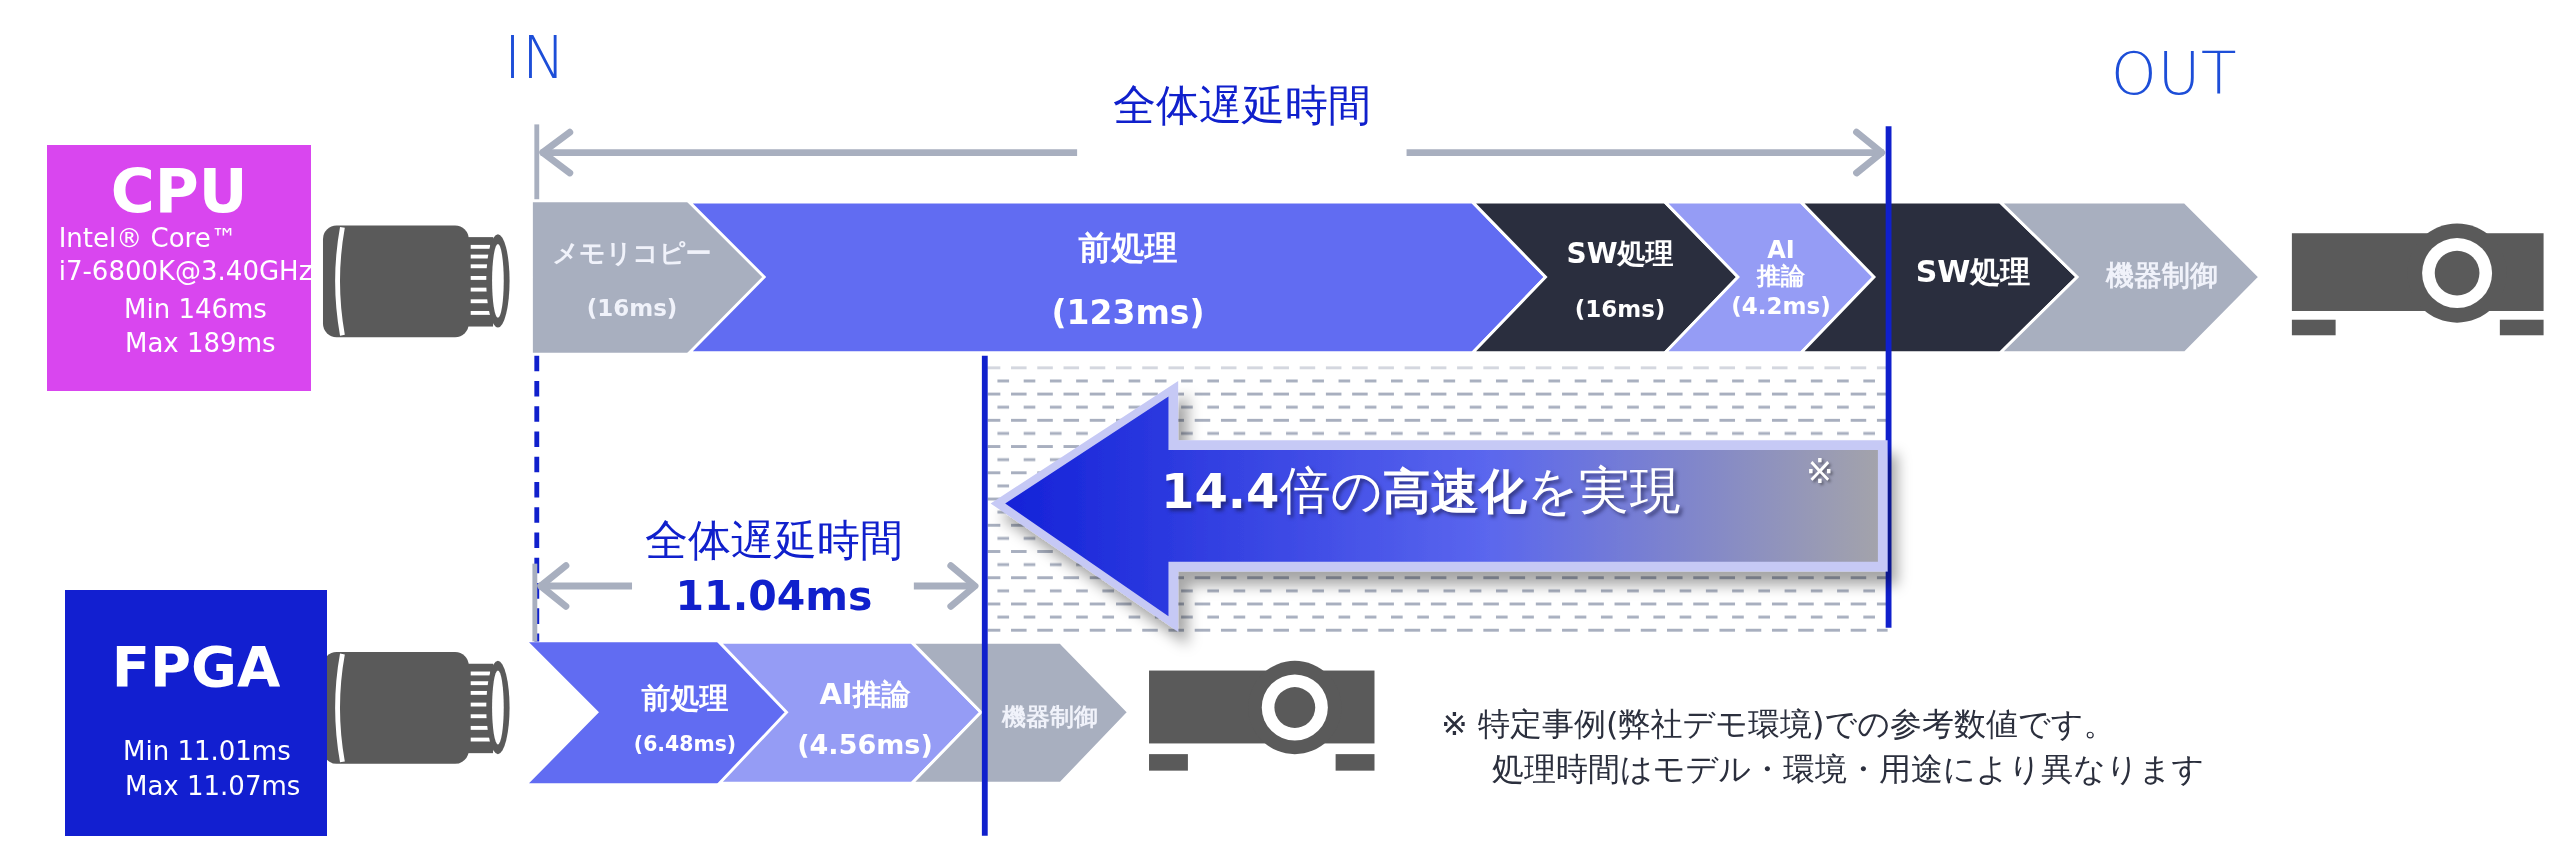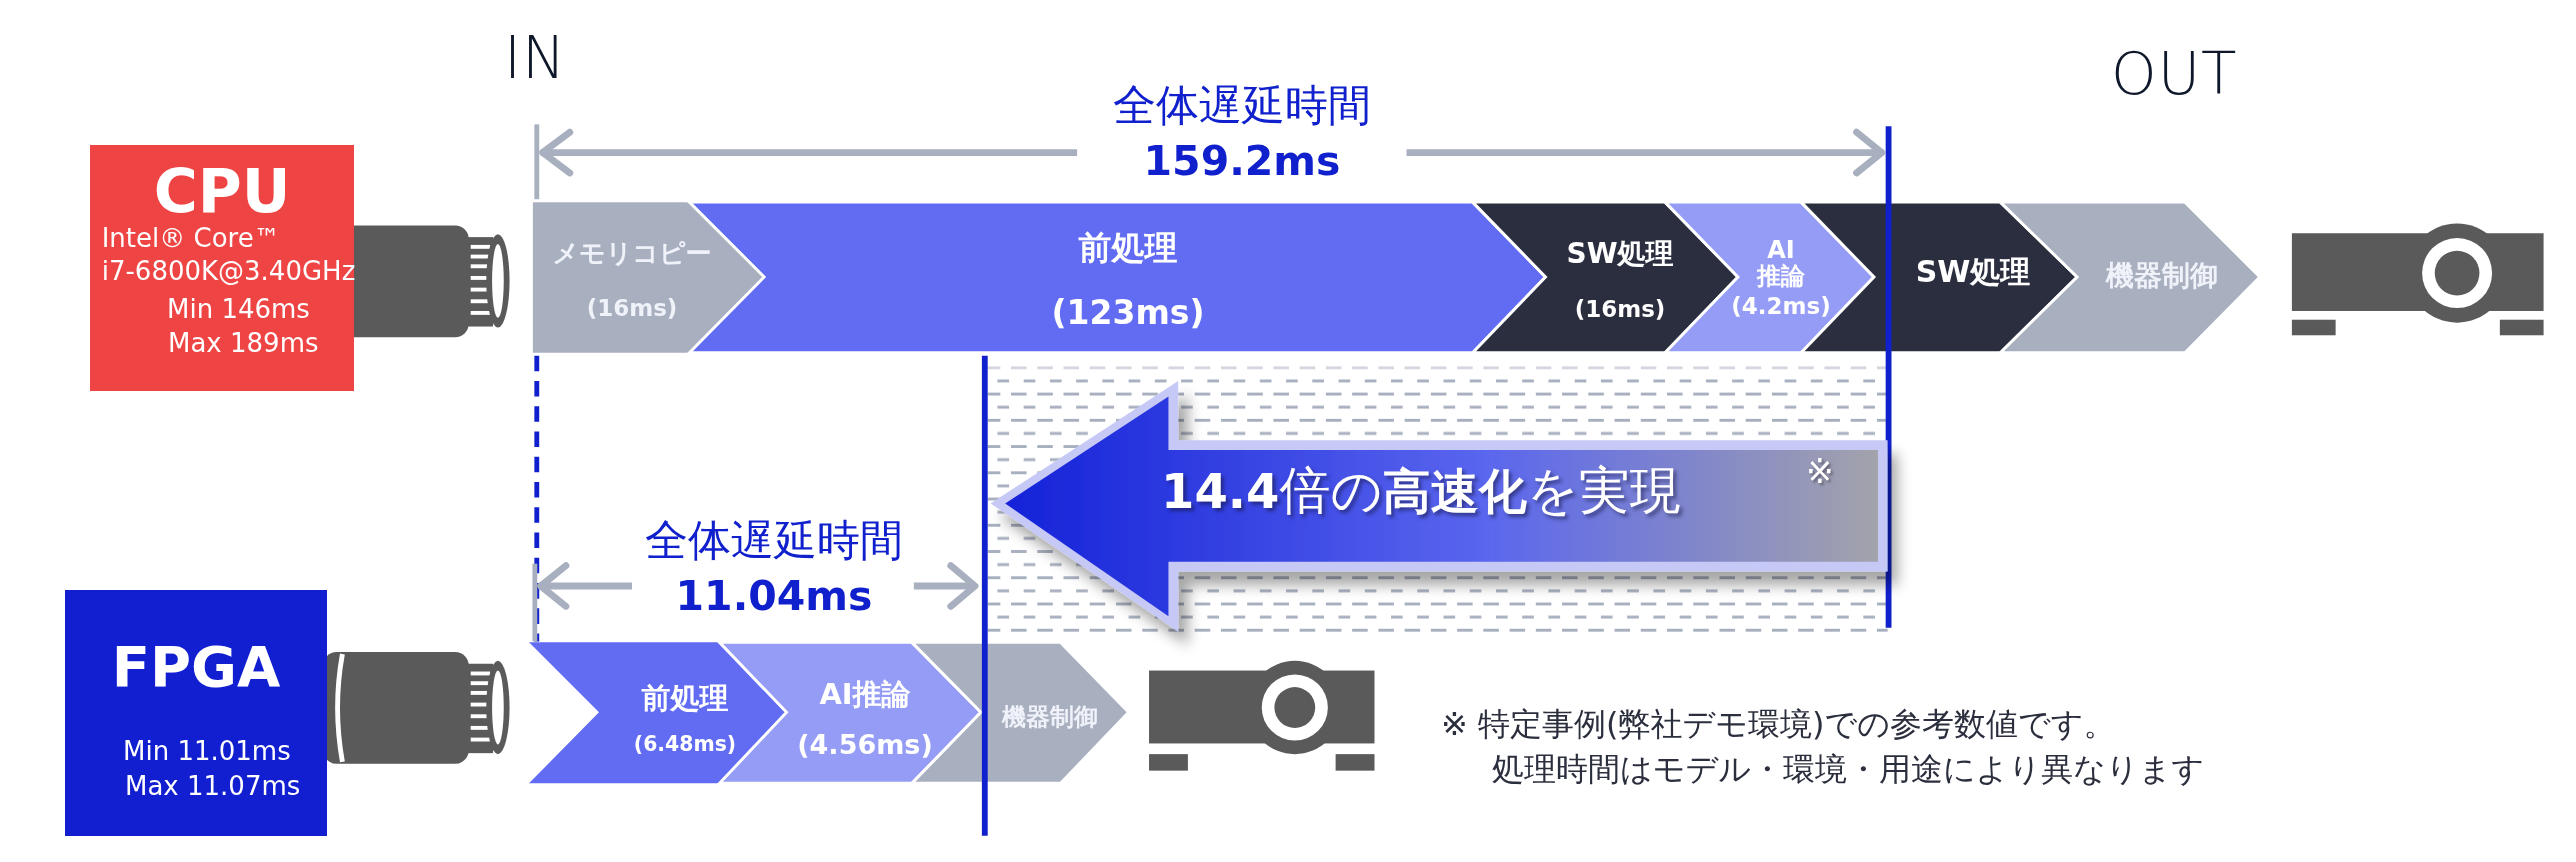--- a/index.html
+++ b/index.html
@@ -1,20 +1,20 @@
 <!DOCTYPE html>
 <html><head>
 <meta charset="utf-8">
 <style>
   html, body { margin:0; padding:0; background:#ffffff; }
   body { width:2576px; height:862px; position:relative; overflow:hidden;
          font-family:"DejaVu Sans", "Liberation Sans", sans-serif; }
   .abs { position:absolute; }
   svg.layer { position:absolute; left:0; top:0; }
-  .io-label { color:#0f172a; font-size:58px; font-weight:300; letter-spacing:1px; line-height:1; }
+  .io-label { color:#1d4ed8; font-size:58px; font-weight:300; letter-spacing:1px; line-height:1; }
   .box { position:absolute; color:#fff; }
   .box .title { position:absolute; left:0; width:100%; text-align:center; font-weight:bold; line-height:1; }
   .box .spec { position:absolute; white-space:nowrap; font-size:26px; line-height:1; }
   .total-label { position:absolute; color:#1020cc; text-align:center; white-space:nowrap; line-height:1; }
   .total-label .t1 { font-size:43px; display:block; }
   .total-label .t2 { font-size:41px; font-weight:bold; display:block; margin-top:13.6px; }
   .seg-text { position:absolute; color:#fff; text-align:center; font-weight:bold; line-height:1.25; white-space:nowrap; transform:translate(-50%,-50%); }
   .seg-text .sub { font-size:23px; display:block; margin-top:24px; }
   .seg-text.light { color:#f0f2fa; }
   .note { position:absolute; color:#2b2f3d; font-size:32px; line-height:1; white-space:nowrap; }
@@ -142,37 +142,36 @@
     <circle cx="150" cy="48" r="34" fill="#ffffff"></circle>
     <circle cx="150" cy="48" r="21" fill="#5a5a5a"></circle>
     <rect x="0" y="96" width="40" height="17" fill="#5a5a5a"></rect>
     <rect x="192" y="96" width="40" height="17" fill="#5a5a5a"></rect>
   </g>
 </svg>
 
 <div class="abs io-label" style="left:504px; top:29px;">IN</div>
 <div class="abs io-label" style="left:2111px; top:45px;">OUT</div>
 
-<div class="box" style="left:47px; top:145px; width:264px; height:246px; background:#ef4444;margin-left:43px;">
+<div class="box" style="left:47px; top:145px; width:264px; height:246px; background:#d946ef;">
   <div class="title" style="top:15.6px; font-size:60px;">CPU</div>
   <div class="spec" style="left:11.7px; top:80px;">Intel® Core™</div>
   <div class="spec" style="left:11.7px; top:113px;">i7-6800K@3.40GHz</div>
   <div class="spec" style="left:77px; top:151px;">Min  146ms</div>
   <div class="spec" style="left:78px; top:185px;">Max 189ms</div>
 </div>
 
 <div class="box" style="left:45px; top:590px; width:262px; height:246px; background:#121fd0;margin-left:20px;">
   <div class="title" style="top:49px; font-size:56px;">FPGA</div>
   <div class="spec" style="left:58px; top:148px;">Min 11.01ms</div>
   <div class="spec" style="left:60px; top:183px;">Max 11.07ms</div>
 </div>
 
 <div class="total-label" style="left:1096px; top:84px; width:292px;">
   <span class="t1">全体遅延時間</span>
-  <span class="t2">159.2ms</span>
 </div>
 
 <div class="total-label" style="left:628px; top:519px; width:292px;">
   <span class="t1">全体遅延時間</span>
   <span class="t2">11.04ms</span>
 </div>
 
 <div class="seg-text light" style="left:632px; top:280px; font-size:26px;">
   <span>メモリコピー</span>
   <span class="sub">(16ms)</span>

